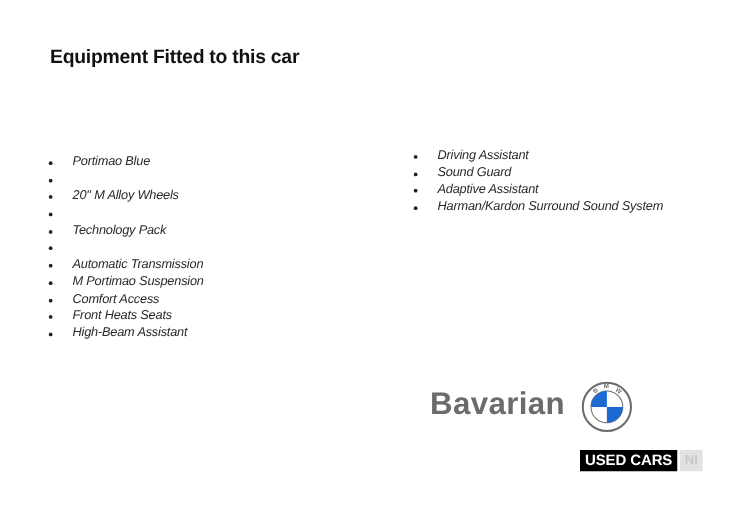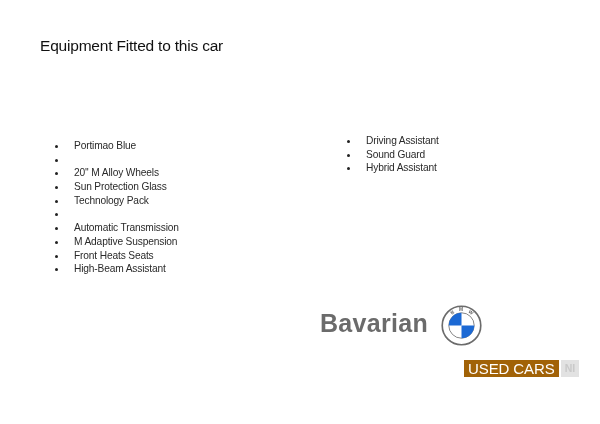--- a/index.html
+++ b/index.html
@@ -13,30 +13,31 @@
       position: relative;
       overflow: hidden;
       font-family: "Liberation Sans", sans-serif;
       color: #1a1a1a;
     }
     .title {
       position: absolute;
       left: 40px;
       top: 37px;
       font-size: 15.5px;
-      font-weight: normal;
+      font-weight: bold;
       color: #111111;
       letter-spacing: -0.2px;
       margin: 0;
     }
     ul.equip {
       position: absolute;
       list-style: none;
-      margin: 16px;
+      margin: 0;
       padding: 0;
+      font-style: italic;
     }
     ul.equip li {
       position: relative;
       height: 13.7px;
       line-height: 13.7px;
       font-size: 10.2px;
       color: #2a2a2a;
       white-space: nowrap;
       letter-spacing: -0.15px;
     }
@@ -52,21 +53,21 @@
     #left-list li { padding-left: 19px; }
     #left-list li .dot { left: 0; }
 
     #right-list { left: 331px; top: 118px; }
     #right-list li { padding-left: 19px; }
     #right-list li .dot { left: 0; }
     #right-list li.bold span.txt { font-weight: bold; color: #111; }
 
     .brand {
       position: absolute;
-      left: 320px;
+      left: 344px;
       top: 305px;
       width: 170px;
       height: 48px;
     }
     .brand-name {
       position: absolute;
       left: 0;
       top: 4px;
       font-size: 25px;
       font-weight: bold;
@@ -81,24 +82,24 @@
       height: 41px;
     }
     .badge {
       position: absolute;
       left: 464px;
       top: 360px;
       height: 17px;
       display: flex;
     }
     .badge .used {
-      background: #a16207;
+      background: #000000;
       color: #ffffff;
-      font-weight: normal;
-      font-size: 15px;
+      font-weight: bold;
+      font-size: 12px;
       line-height: 17px;
       padding: 0 4px;
       letter-spacing: -0.1px;
     }
     .badge .sep {
       width: 2px;
       background: #ffffff;
     }
     .badge .ni {
       background: #e2e2e2;
@@ -112,33 +113,35 @@
   </style>
 </head>
 <body>
 
 <h1 class="title">Equipment Fitted to this car</h1>
 
 <ul class="equip" id="left-list">
   <li><span class="dot"></span><span class="txt">Portimao Blue</span></li>
   <li><span class="dot"></span></li>
   <li><span class="dot"></span><span class="txt">20'' M Alloy Wheels</span></li>
-  <li><span class="dot"></span><span class="txt">Sun Protection Glass</span></li>
+  <li><span class="dot"></span></li>
   <li><span class="dot"></span><span class="txt">Technology Pack</span></li>
   <li><span class="dot"></span></li>
   <li><span class="dot"></span><span class="txt">Automatic Transmission</span></li>
-  <li><span class="dot"></span><span class="txt">M Adaptive Suspension</span></li>
+  <li><span class="dot"></span><span class="txt">M Portimao Suspension</span></li>
+  <li><span class="dot"></span><span class="txt">Comfort Access</span></li>
   <li><span class="dot"></span><span class="txt">Front Heats Seats</span></li>
   <li><span class="dot"></span><span class="txt">High-Beam Assistant</span></li>
 </ul>
 
 <ul class="equip" id="right-list">
   <li><span class="dot"></span><span class="txt">Driving Assistant</span></li>
   <li><span class="dot"></span><span class="txt">Sound Guard</span></li>
-  <li><span class="dot"></span><span class="txt">Hybrid Assistant</span></li>
+  <li><span class="dot"></span><span class="txt">Adaptive Assistant</span></li>
+  <li><span class="dot"></span><span class="txt">Harman/Kardon Surround Sound System</span></li>
 </ul>
 
 <div class="brand">
   <span class="brand-name">Bavarian</span>
   <svg class="bmw-logo" viewBox="0 0 100 100">
     <circle cx="50" cy="50" r="47" fill="#ffffff" stroke="#6b6b6b" stroke-width="4"></circle>
     <circle cx="50" cy="50" r="31" fill="#ffffff" stroke="#6b6b6b" stroke-width="2"></circle>
     <path d="M50 50 L50 19 A31 31 0 0 0 19 50 Z" fill="#1c69d4"></path>
     <path d="M50 50 L81 50 A31 31 0 0 1 50 81 Z" fill="#1c69d4"></path>
     <text x="27" y="24" font-size="12" font-weight="bold" fill="#6b6b6b" font-family="Liberation Sans, sans-serif" transform="rotate(-38 27 24)">B</text>

